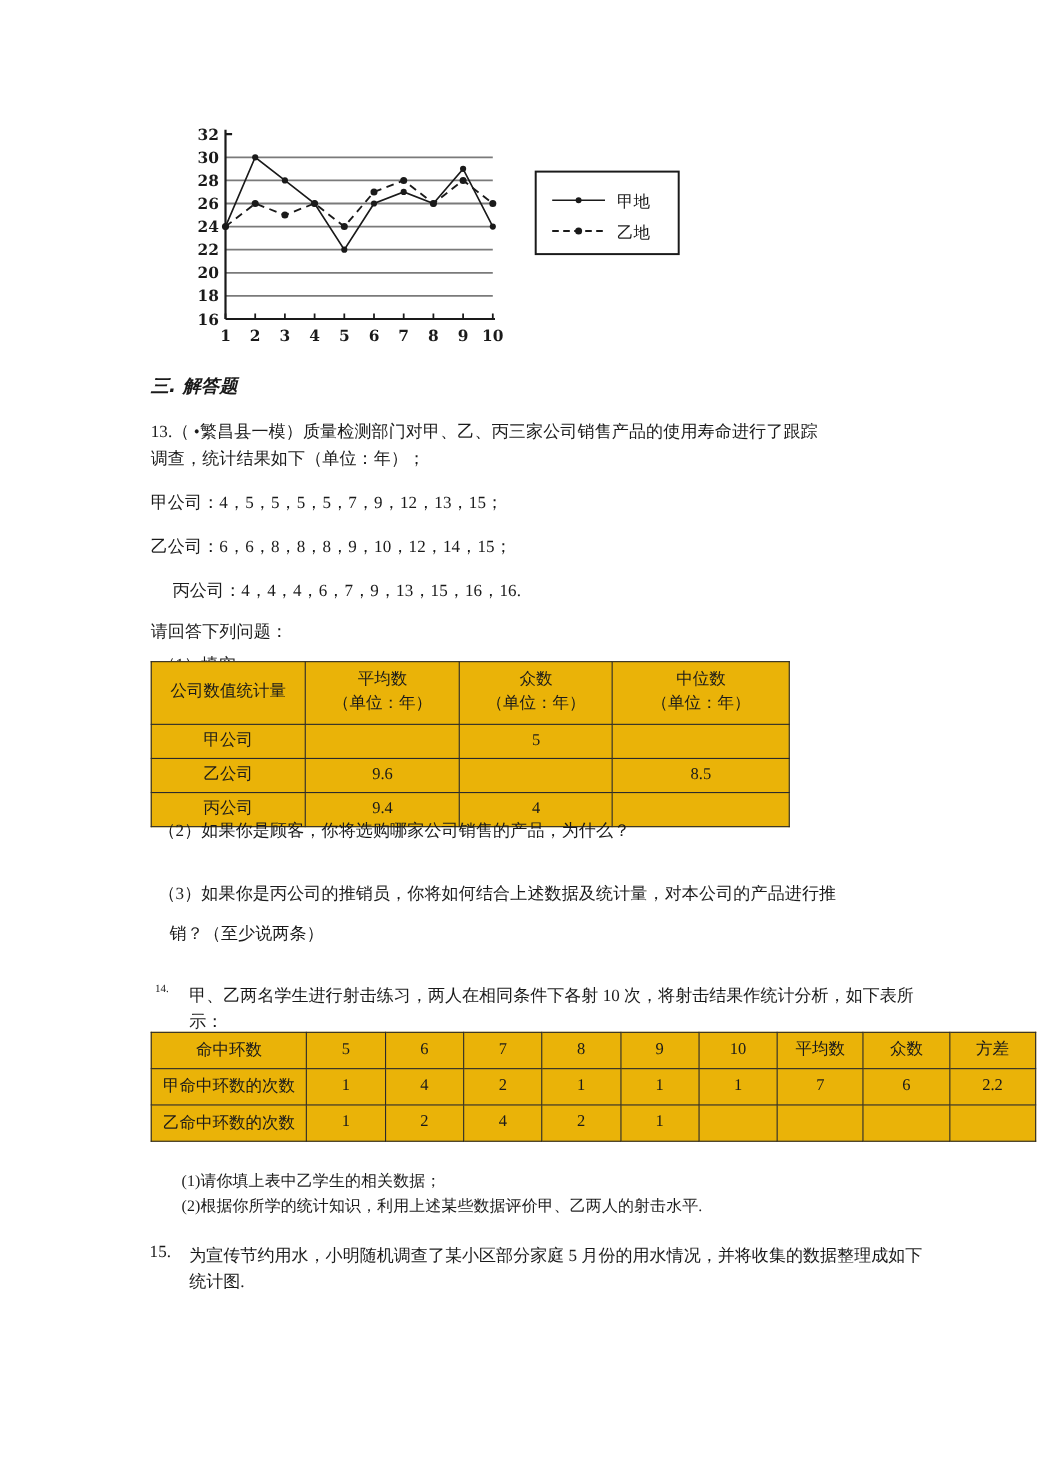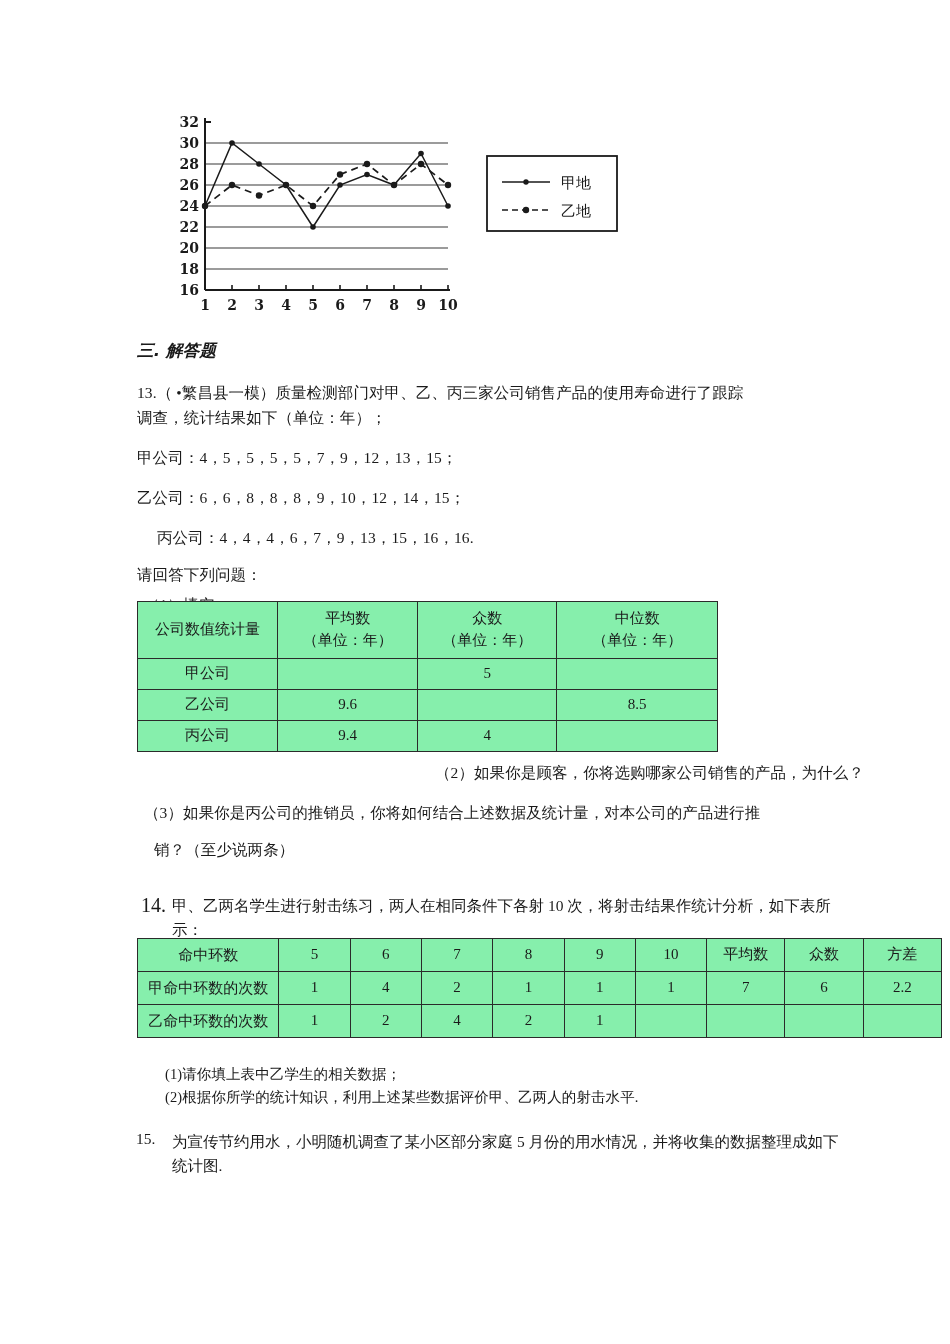--- a/index.html
+++ b/index.html
@@ -48,29 +48,29 @@
     white-space: pre-wrap;
   }
   .p13-l1 { left: 137px; top: 381px; width: 690px; }
   .p13-l2 { left: 137px; top: 406px; width: 690px; }
   .p13-l3 { left: 137px; top: 446px; width: 690px; }
   .p13-l4 { left: 137px; top: 486px; width: 690px; }
   .p13-l5 { left: 137px; top: 526px; width: 690px; margin-left: 20px; }
   .p13-l6 { left: 137px; top: 563px; width: 690px; }
   .p13-l7 { left: 144px; top: 593px; width: 690px; }
 
-  .p13-q2 { left: 144px; top: 761px; width: 720px; text-align: right; }
+  .p13-q2 { left: 144px; top: 744px; width: 720px; }
   .p13-q3a { left: 144px; top: 801px; width: 720px; }
   .p13-q3b { left: 137px; top: 838px; width: 720px; margin-left: 17px; }
 
   .p14-num {
     position: absolute;
     left: 141px;
     top: 894px;
-    font-size: 20px;
+    font-size: 10px;
   }
   .p14-l1 {
     position: absolute;
     left: 172px;
     top: 894px;
     width: 680px;
     font-size: 15.5px;
     line-height: 1.55;
   }
   .p14-q1 { left: 165px; top: 1064px; width: 720px; font-size: 14.5px; }
@@ -89,21 +89,21 @@
     width: 680px;
     font-size: 15.5px;
     line-height: 1.55;
   }
 
   
   table.doc-table {
     position: absolute;
     border-collapse: collapse;
     font-size: 15px;
-    background: #86efac;
+    background: #eab308;
   }
   table.doc-table td {
     border: 1px solid #2b2b2b;
     text-align: center;
     vertical-align: middle;
     padding: 2px 3px;
     line-height: 1.45;
   }
 
   

